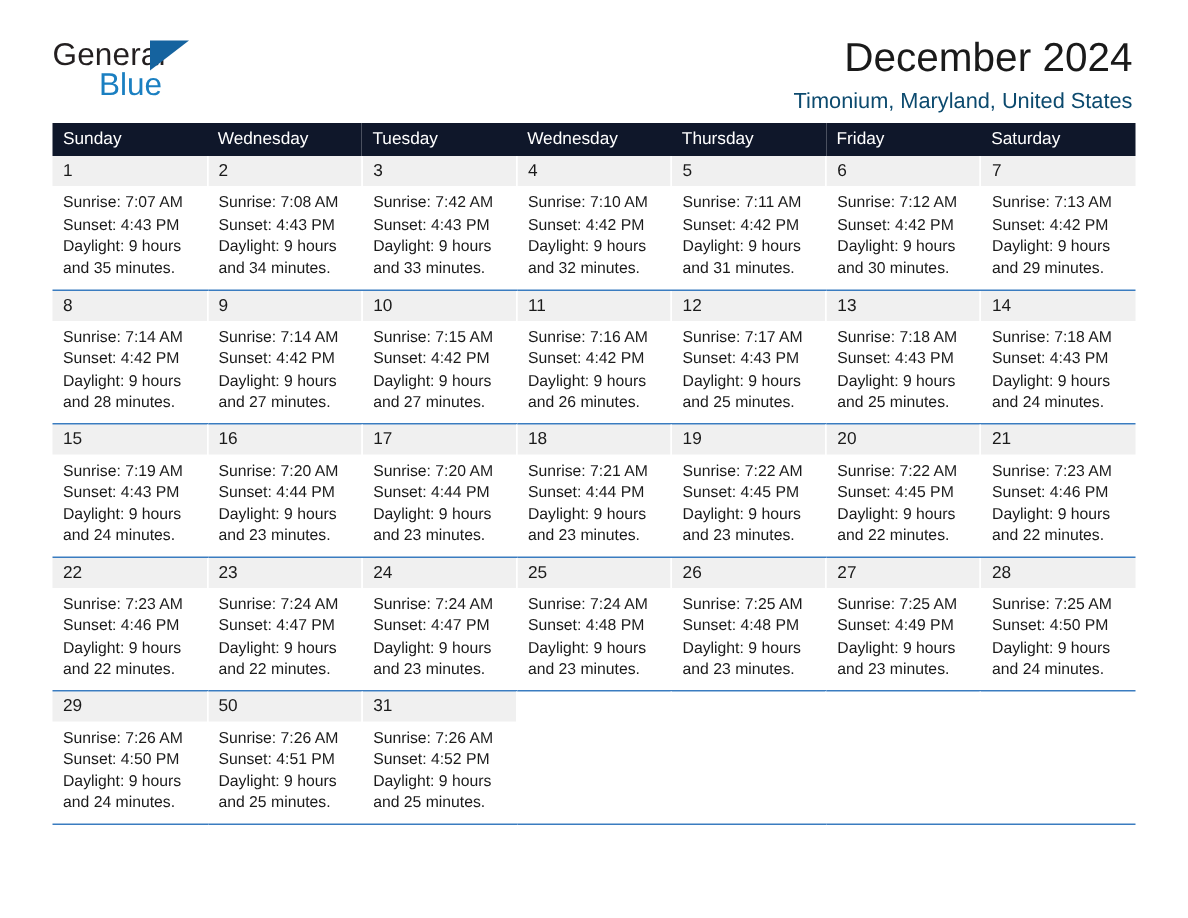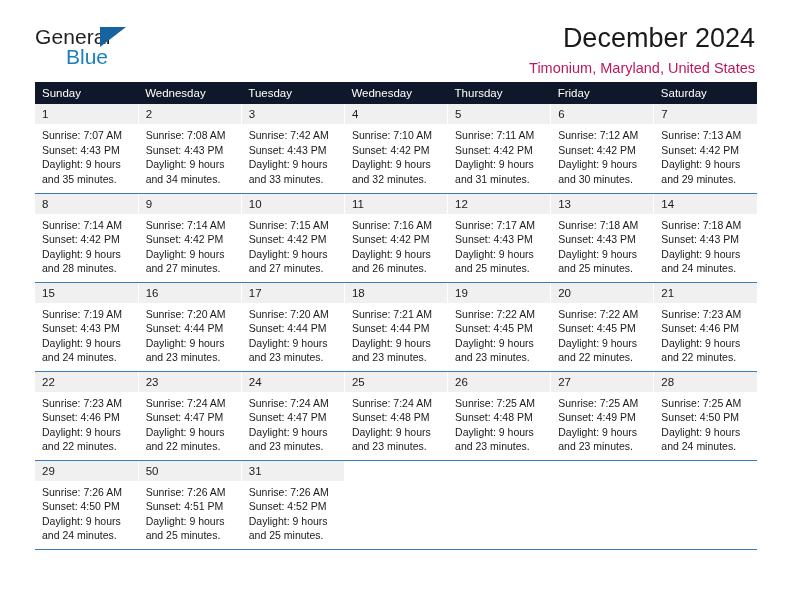--- a/index.html
+++ b/index.html
@@ -66,21 +66,21 @@
   }
   .cal-title {
     font-size: 27px;
     color: #1a1a1a;
     line-height: 32px;
     font-weight: normal;
     margin: 0;
   }
   .cal-subtitle {
     font-size: 14.5px;
-    color: #be185d;
+    color: #0c4a6e;
     line-height: 20px;
     margin: 4px 0 0 0;
     font-weight: normal;
   }
 
   
   .calendar {
     width: 722px;
     border-collapse: collapse;
     table-layout: fixed;

